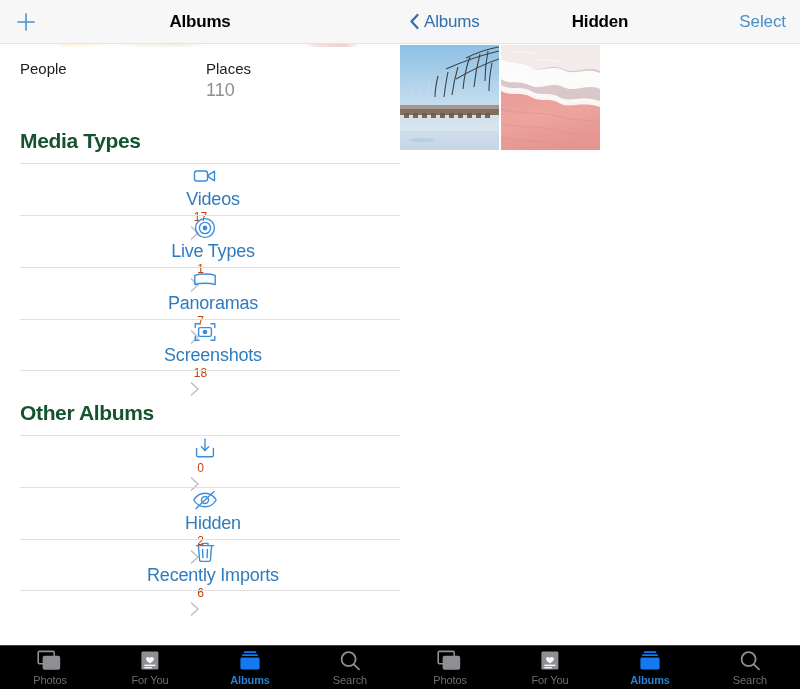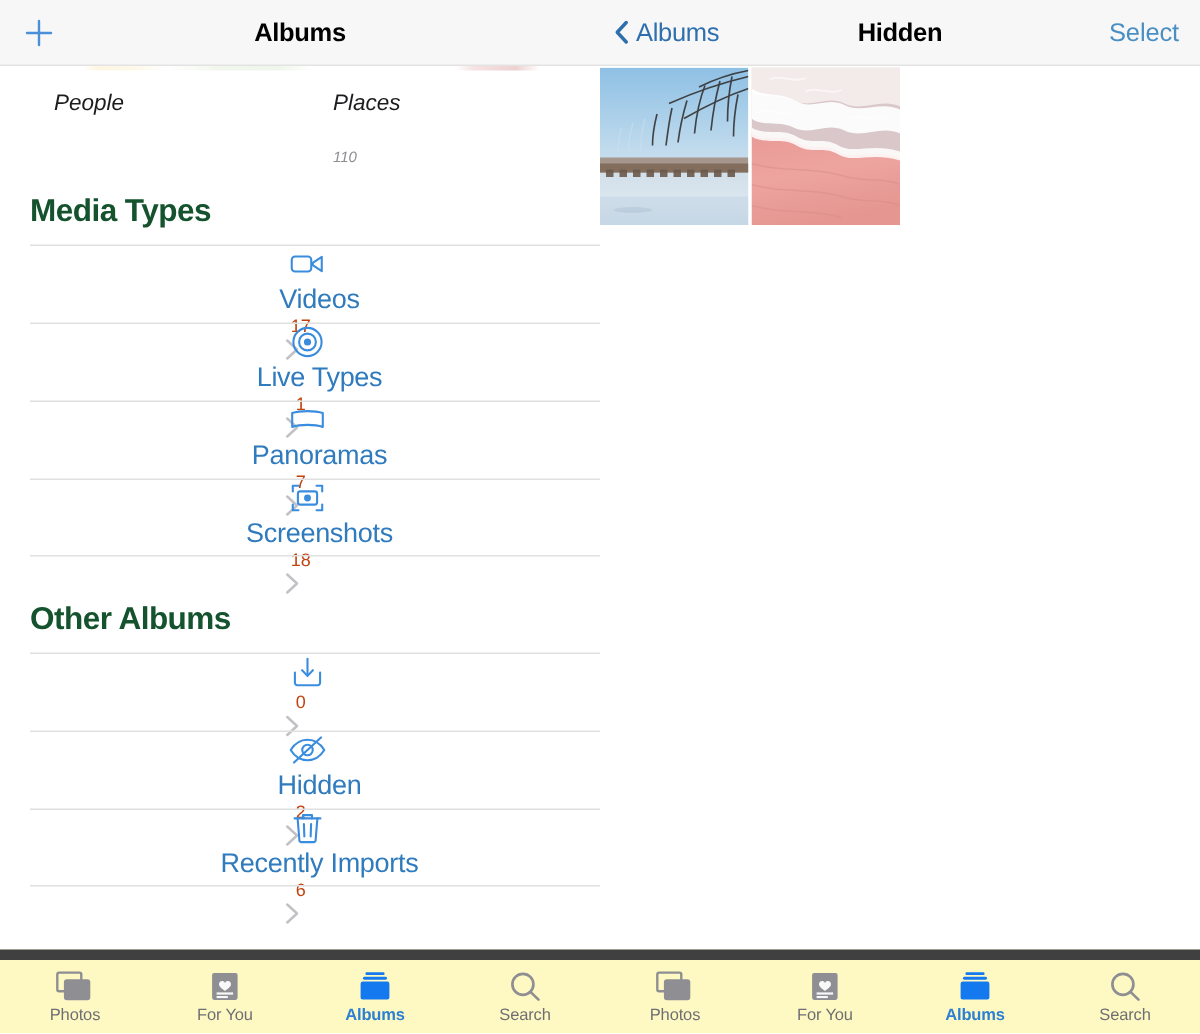--- a/index.html
+++ b/index.html
@@ -96,23 +96,23 @@
        #f3d9d9 79%, #e8c2c2 86%,
        #ffffff 90%, #ffffff 100%);
     opacity: .75;
   }
   .people-places {
     display: flex;
     padding: 12px 0 0 0;
     height: 60px;
     box-sizing: border-box;
   }
-  .pp-cell { width: 186px; padding-left: 36px; box-sizing: border-box; font-style: italic; }
+  .pp-cell { width: 186px; padding-left: 20px; box-sizing: border-box; }
   .pp-title { font-size: 15px; color: #1c1c1e; line-height: 19px; }
-  .pp-count { font-size: 10px; color: #8e8e93; line-height: 20px; margin-top: 18px; }
+  .pp-count { font-size: 18px; color: #8e8e93; line-height: 20px; margin-top: 2px; }
 
   .section-header {
     font-size: 21px;
     font-weight: bold;
     color: #14532d;
     padding: 18px 0 10px 20px;
     letter-spacing: -0.35px;
   }
   #media-types-header { padding-top: 22px; }
   #other-albums-header { padding-top: 30px; }
@@ -182,23 +182,23 @@
     cursor: pointer;
   }
   .thumb svg { display: block; width: 100%; height: 100%; }
   .right-body { background: #fff; height: 601px; overflow: hidden; }
 
   
   .tabbar {
     position: absolute;
     bottom: 0; left: 0;
     width: 400px;
-    height: 56px;
-    background: #fef9c3;
-    border-top: 7px solid #404040;
+    height: 44px;
+    background: #000000;
+    border-top: 1px solid #404040;
     display: flex;
     box-sizing: border-box;
   }
   .tab {
     flex: 1 1 25%;
     display: flex;
     flex-direction: column;
     align-items: center;
     justify-content: center;
     gap: 1px;

